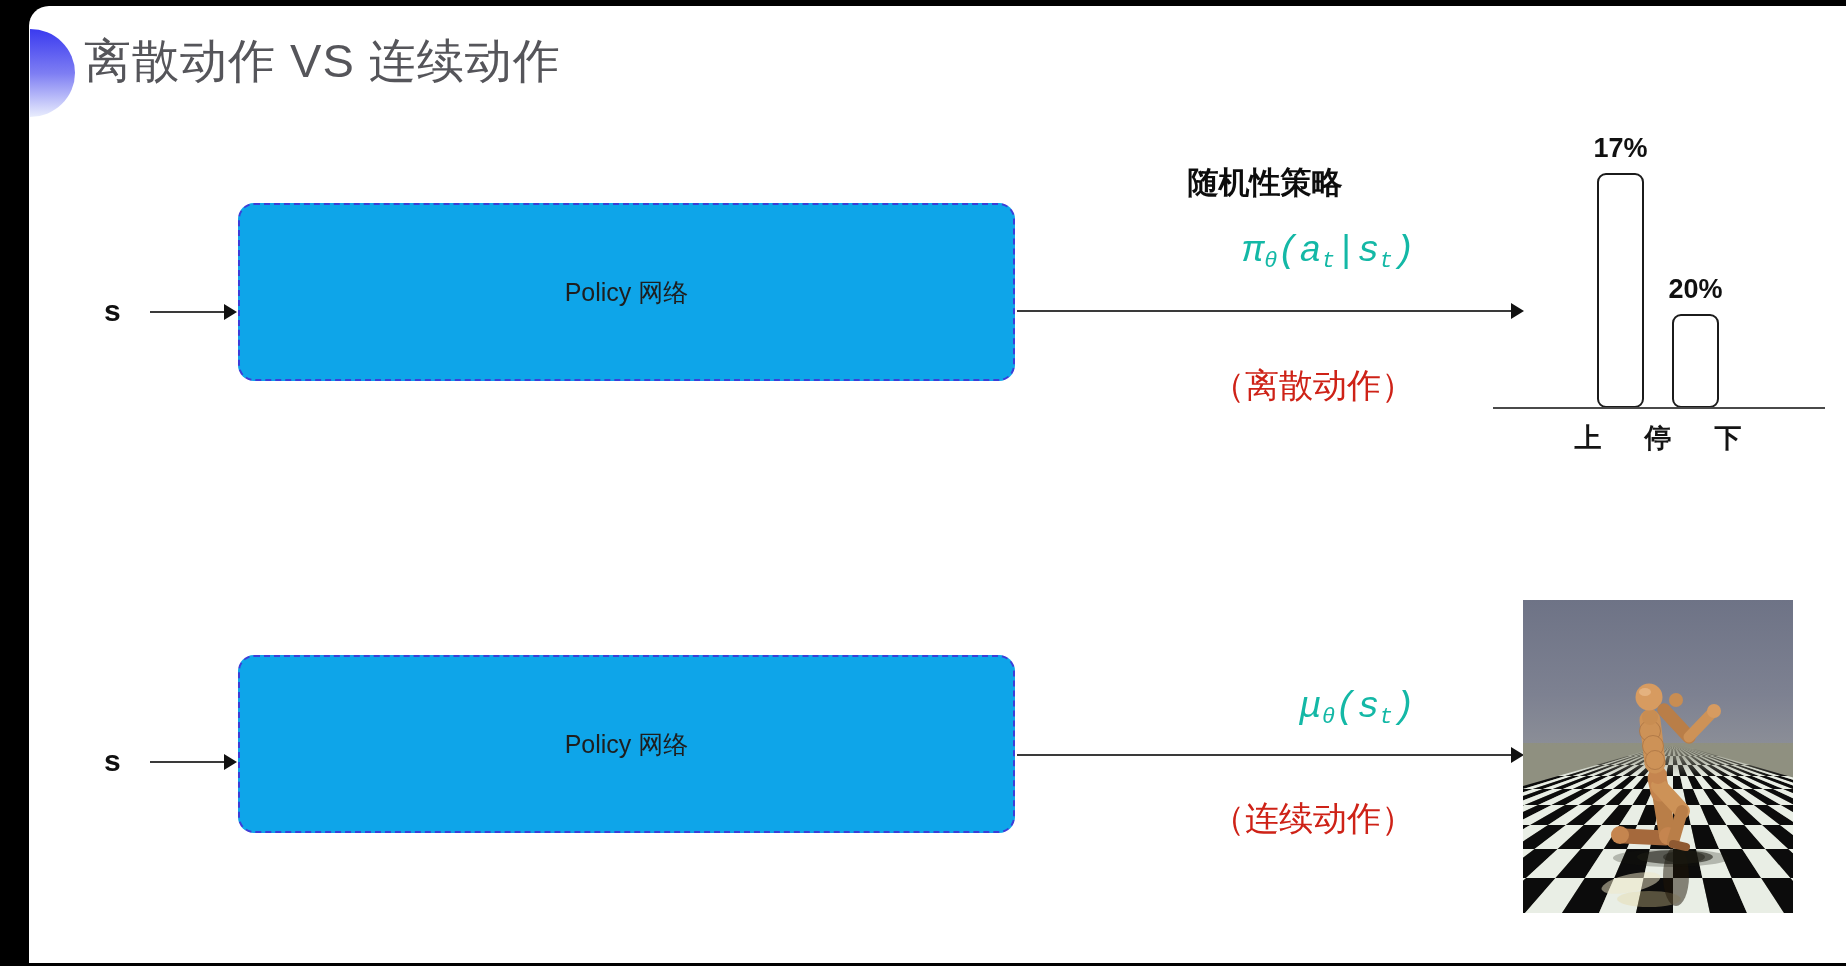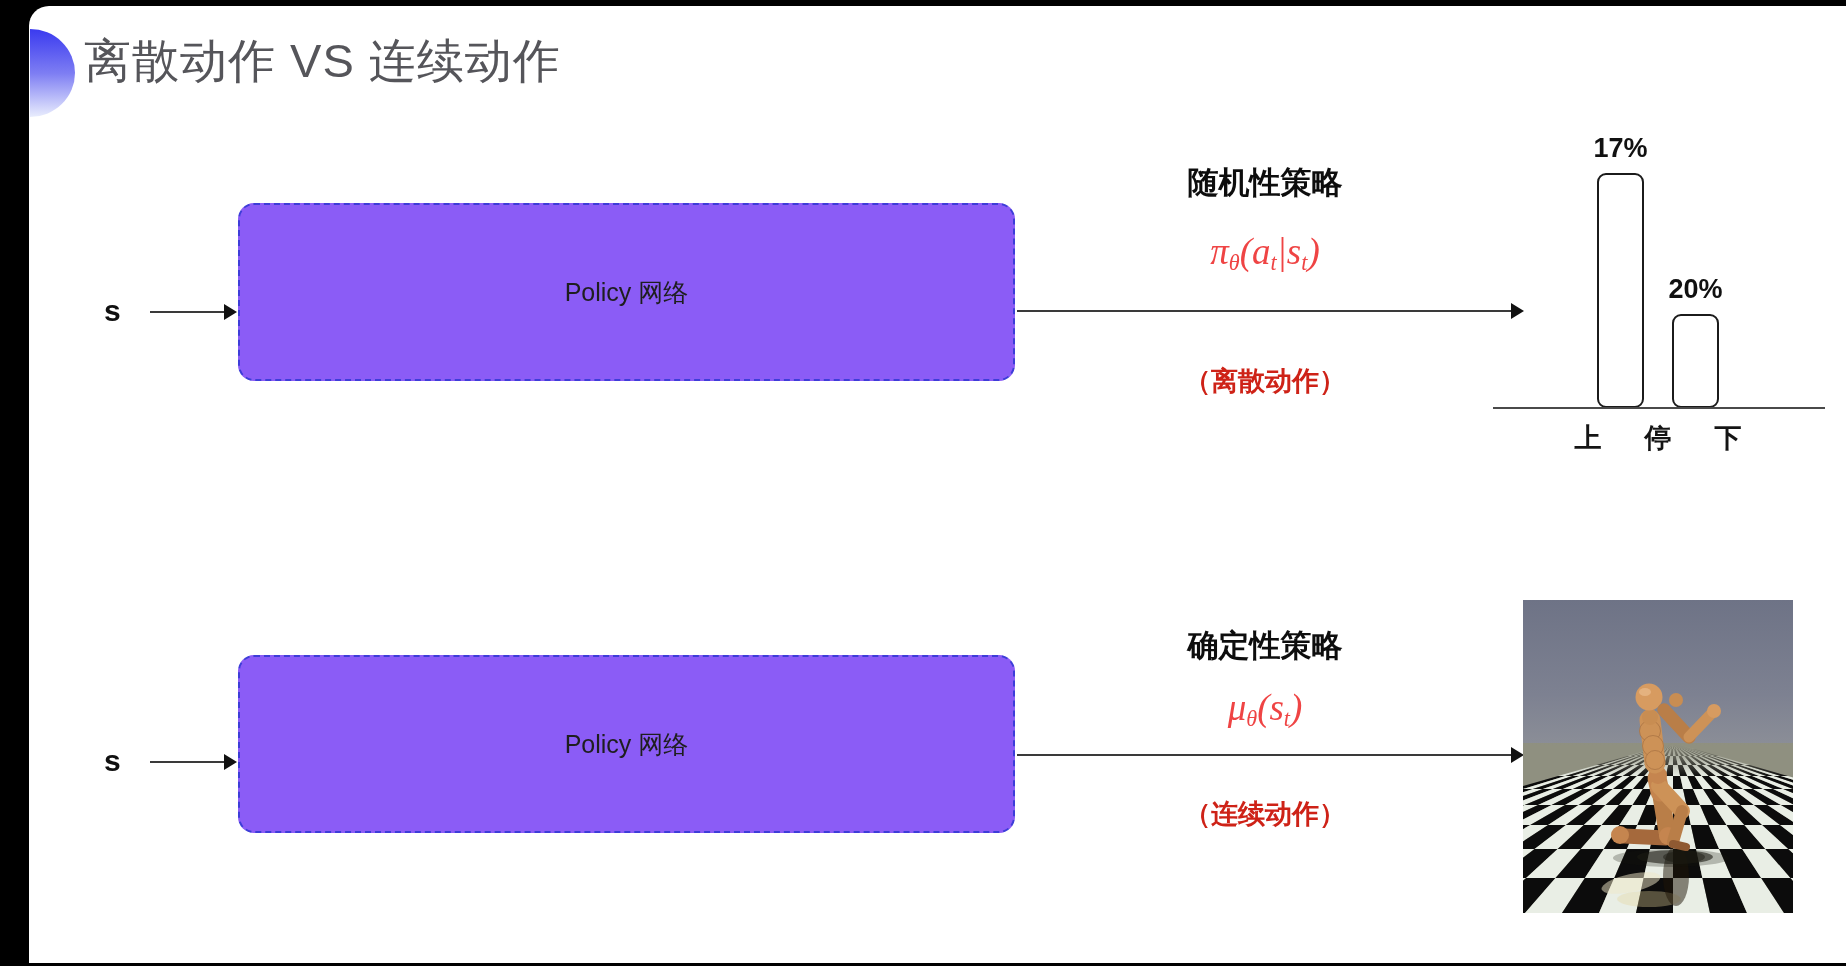--- a/index.html
+++ b/index.html
@@ -13,30 +13,30 @@
   .title-icon::before{content:'';position:absolute;left:-45px;top:0;width:90px;height:88px;
          border-radius:50%;background:linear-gradient(180deg,var(--accent-blue) 0%,#7d7df3 50%,#e9edfd 100%);}
   .page-title{position:absolute;left:64px;top:30px;font-size:47px;font-weight:500;
          color:var(--title-gray);letter-spacing:1px;white-space:nowrap;}
   
   .s-label{position:absolute;font-size:30px;font-weight:600;color:#101010;}
   .arrow{position:absolute;height:2px;background:#3a3a3a;}
   .arrow::after{content:'';position:absolute;right:-13px;top:-7px;width:0;height:0;
          border-left:13px solid #111;border-top:8px solid transparent;border-bottom:8px solid transparent;}
   .policy-box{position:absolute;left:218px;width:777px;height:178px;box-sizing:border-box;
-         border:2.5px dashed var(--box-border);border-radius:16px;background:#8b5cf6;
+         border:2.5px dashed var(--box-border);border-radius:16px;background:#0ea5e9;
          display:flex;align-items:center;justify-content:center;}
   .policy-box .box-label{font-size:25px;color:#1e1e1e;}
   .policy-name{position:absolute;left:1095px;width:300px;text-align:center;font-size:31px;
          font-weight:700;color:#0d0d0d;white-space:nowrap;font-family:Liberation Serif, serif;}
-  .formula{position:absolute;left:1095px;width:300px;text-align:center;
-         font-family:Liberation Serif, serif;font-style:italic;font-size:37px;color:#ef4444;white-space:nowrap;}
+  .formula{position:absolute;left:1095px;width:300px;text-align:right;
+         font-family:Liberation Mono, monospace;font-style:italic;font-size:37px;color:#14b8a6;white-space:nowrap;}
   .formula .fsub{font-size:0.6em;vertical-align:-0.28em;}
-  .action-note{position:absolute;left:1095px;width:300px;text-align:center;font-size:27px;
-         font-weight:700;color:var(--note-red);white-space:nowrap;}
+  .action-note{position:absolute;left:1095px;width:300px;text-align:right;font-size:34px;
+         font-weight:400;color:var(--note-red);white-space:nowrap;}
   
   .bar-area{position:absolute;left:1473px;top:95px;width:330px;height:313px;
          display:flex;align-items:flex-end;justify-content:center;gap:21px;}
   .bar-group{display:flex;flex-direction:column;align-items:center;}
   .bar-value{font-size:27px;font-weight:600;color:#111;margin-bottom:9px;}
   .bar{width:47px;box-sizing:border-box;border:2.5px solid #1b1b1b;border-radius:9px;background:#fff;}
   .chart-baseline{position:absolute;left:1473px;top:407px;width:332px;height:2px;background:#4a4a4a;}
   .cat-row{position:absolute;left:1473px;top:420px;width:330px;display:flex;
          justify-content:center;gap:42px;}
   .cat-row span{display:inline-block;width:28px;text-align:center;font-size:27px;font-weight:700;color:#141414;}
@@ -94,21 +94,20 @@
 
   <div class="s-label" style="left:84px;top:744px;">s</div>
   <div class="arrow" style="left:130px;top:761px;width:74px;"></div>
 
   <div class="policy-box" style="top:655px;">
     <span class="box-label">Policy 网络</span>
   </div>
 
   <div class="arrow" style="left:997px;top:754px;width:494px;"></div>
 
-  <div class="policy-name" style="top:625px;">确定性策略</div>
 
   <div class="formula" style="top:686px;">
     <span class="fp"><span>μ</span><span class="fsub">θ</span></span><span class="fp"><span>(</span></span><span class="fp"><span>s</span><span class="fsub">t</span></span><span class="fp"><span>)</span></span>
   </div>
 
   <div class="action-note" style="top:796px;">（连续动作）</div>
 
   <div class="robot-scene">
     <div class="sky"></div>
     <svg class="floor" id="checker-svg" viewBox="0 0 270 170">

